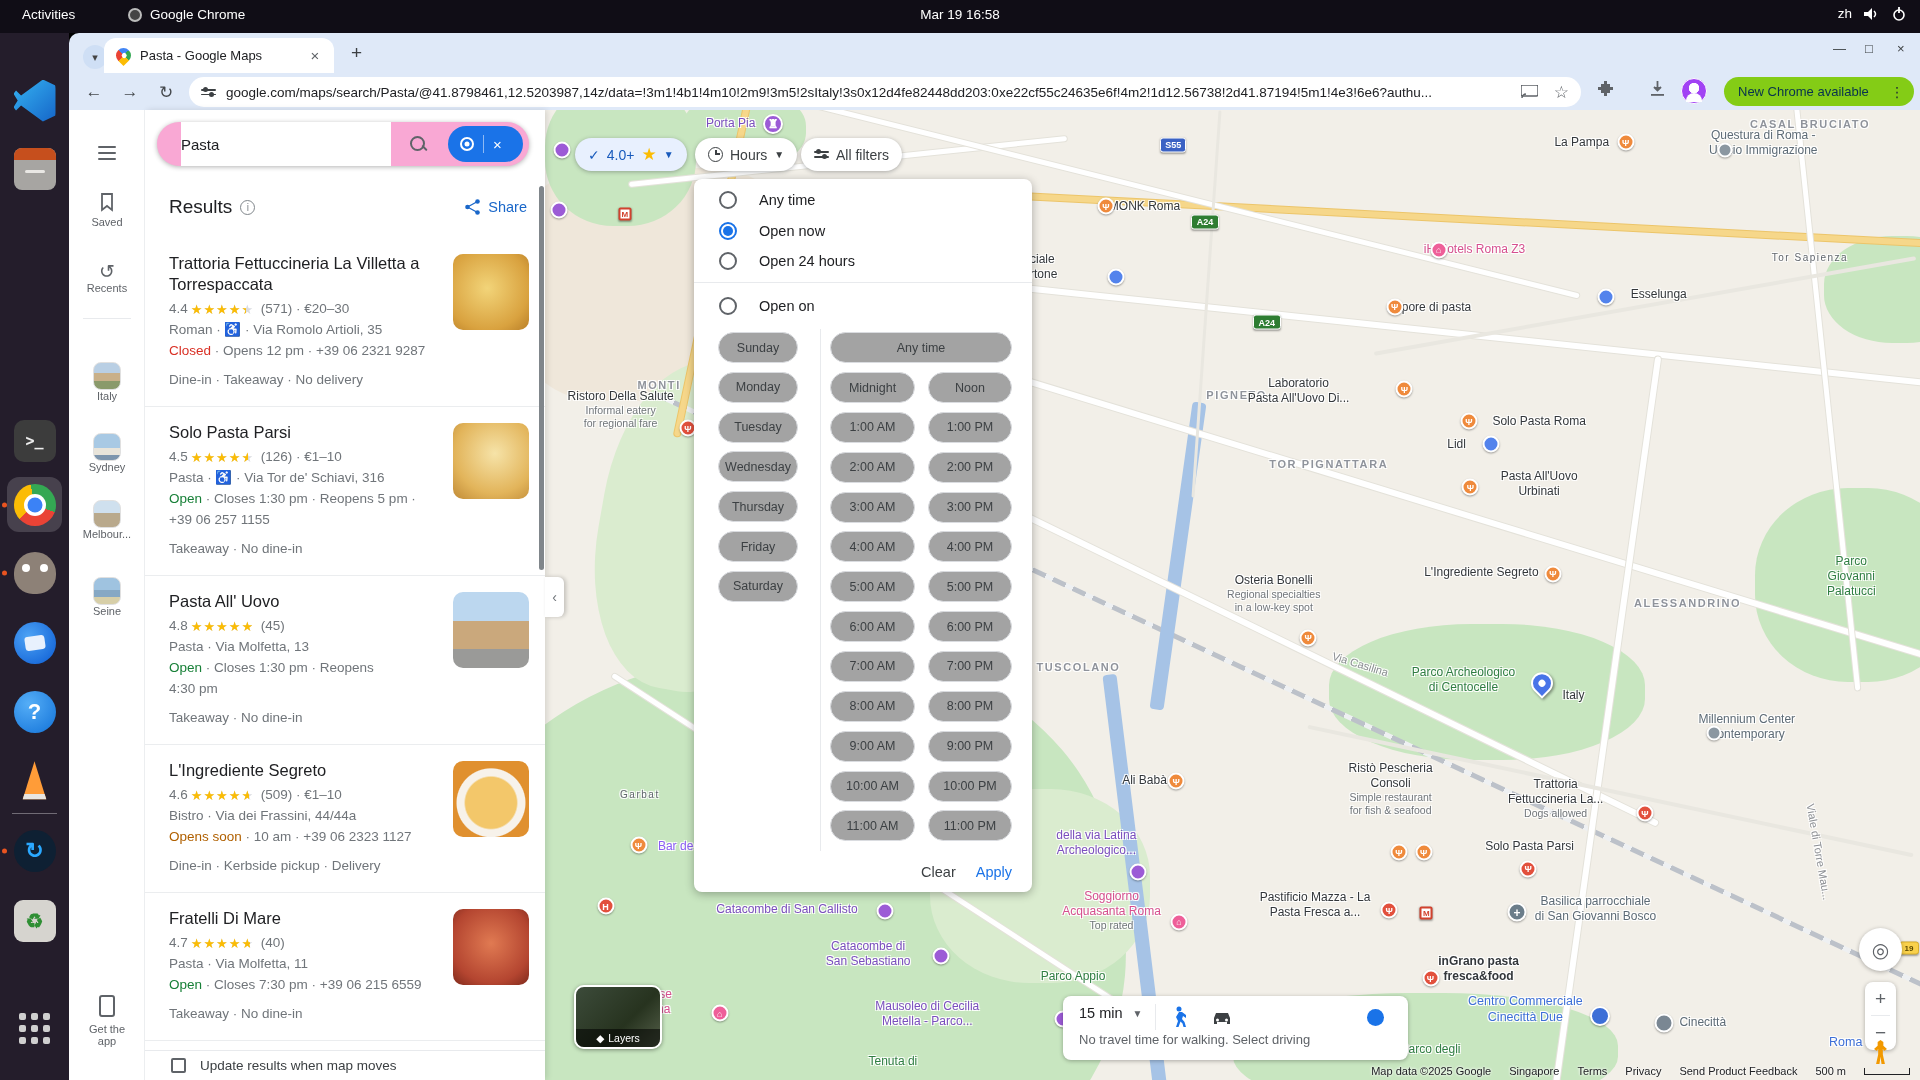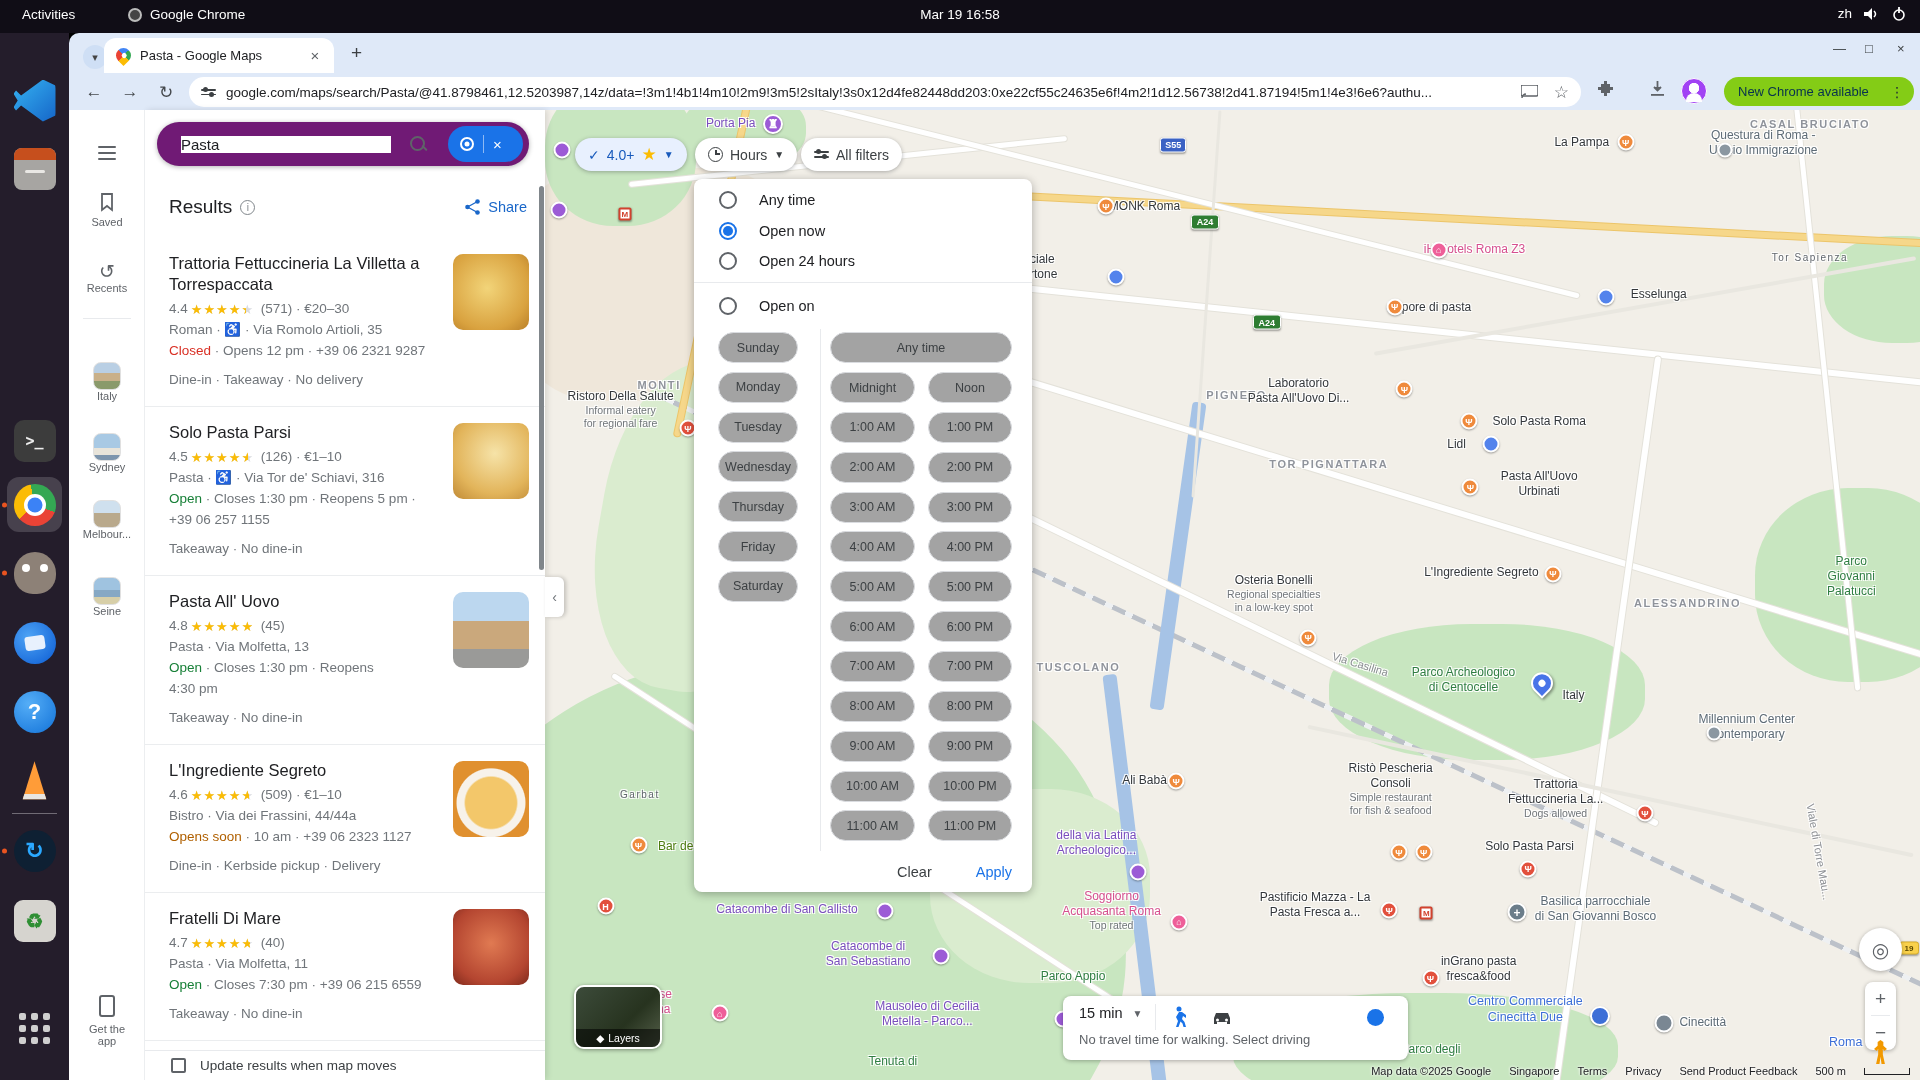--- a/index.html
+++ b/index.html
@@ -77,21 +77,21 @@
 .hamb b{display:block;height:2px;background:#5f6368;margin:4px 0;border-radius:1px}
 .rail-div{position:absolute;left:14px;width:48px;height:1px;background:#e8eaed}
 .rthumb{width:28px;height:28px;border-radius:8px;margin:0 auto;border:1px solid #e0e0e0}
 .rt-italy{background:linear-gradient(#b9cfe4 0 40%,#c9b089 40% 70%,#8a9a6b 70%)}
 .rt-sydney{background:linear-gradient(#a8c9e4 0 55%,#e8e4da 55% 80%,#7d95ad 80%)}
 .rt-melb{background:linear-gradient(#cfe0ee 0 45%,#b9a98c 45%)}
 .rt-seine{background:linear-gradient(#9fc3e0 0 45%,#86a8c4 45% 75%,#d7cfa8 75%)}
 .phone-ic{display:inline-block;width:16px;height:22px;border:2px solid #5f6368;border-radius:3px}
 
 .panel{position:absolute;left:76px;top:0;width:400px;bottom:0;background:#fff;z-index:29;box-shadow:2px 0 6px rgba(0,0,0,.12)}
-.searchbox{position:absolute;left:12px;top:12px;width:372px;height:44px;background:#701a75;border-radius:22px;box-shadow:0 1px 5px rgba(0,0,0,.3);display:flex;align-items:center;z-index:5}
+.searchbox{position:absolute;left:12px;top:12px;width:372px;height:44px;background:#f9a8d4;border-radius:22px;box-shadow:0 1px 5px rgba(0,0,0,.3);display:flex;z-index:5}
 .searchbox input{border:none;outline:none;font-size:15px;color:#202124;margin-left:24px;width:210px;font-family:inherit}
 .mag{position:absolute;left:252px;top:13px;width:18px;height:18px}
 .mag::before{content:"";position:absolute;left:1px;top:1px;width:11px;height:11px;border:2px solid #5f6368;border-radius:50%}
 .mag::after{content:"";position:absolute;left:12px;top:12px;width:7px;height:2px;background:#5f6368;transform:rotate(45deg);border-radius:1px}
 .bluepill{position:absolute;left:291px;top:4px;width:75px;height:36px;background:#1a73e8;border-radius:18px;display:flex;align-items:center;color:#fff}
 .bp-loc{width:14px;height:14px;border:2px solid #fff;border-radius:50%;margin-left:12px;position:relative}
 .bp-loc::after{content:"";position:absolute;left:50%;top:50%;transform:translate(-50%,-50%);width:5px;height:5px;background:#fff;border-radius:50%}
 .bp-sep{width:1px;height:18px;background:rgba(255,255,255,.5);margin:0 9px}
 .bp-x{font-size:15px}
 .res-row{position:absolute;left:24px;right:18px;top:86px;display:flex;align-items:center}
@@ -129,21 +129,21 @@
 .rw{background:repeating-linear-gradient(90deg,#bcc1c9 0 14px,#eef0f2 14px 22px);height:5px}
 .rd{background:#fff;height:6px;border-radius:3px;box-shadow:0 0 0 1px #e4e2da}
 .rd.hw{background:#f6d78a;box-shadow:0 0 0 1px #ecc56a}
 .rd.mn{background:#e9e7e0;height:4px;box-shadow:none}
 .lbl{position:absolute;transform:translate(-50%,-50%);text-align:center;white-space:nowrap;line-height:1.25;
  text-shadow:-1px -1px 0 rgba(255,255,255,.95),1px -1px 0 rgba(255,255,255,.95),-1px 1px 0 rgba(255,255,255,.95),1px 1px 0 rgba(255,255,255,.95)}
 .lb-area{color:#8f939b;font-size:11px;font-weight:700;letter-spacing:1.6px}
 .lb-locality{color:#61666d;font-size:10px;letter-spacing:1.5px}
 .lb-park{color:#2f7d42;font-size:12px;font-weight:500}
 .lb-poi{color:#33373b;font-size:12px;font-weight:500}
-.lb-poi-orange{color:#4d7c0f;font-size:12px;font-weight:500}
+.lb-poi-orange{color:#8b5cf6;font-size:12px;font-weight:500}
 .lb-purple{color:#7a4dbe;font-size:12px;font-weight:500}
 .lb-pink{color:#d64f8e;font-size:12px;font-weight:500}
 .lb-blue{color:#3d6fd7;font-size:12.5px;font-weight:500}
 .lb-civic{color:#5d6b76;font-size:12px;font-weight:500}
 .lb-street{color:#8c8f94;font-size:11px}
 .lb-sub{color:#70757a;font-size:10.5px;font-weight:400}
 .mk{position:absolute;transform:translate(-50%,-50%);display:flex;align-items:center;justify-content:center;color:#fff;border-radius:50%;border:2px solid #fff;box-shadow:0 1px 2px rgba(0,0,0,.35);font-size:9px;font-weight:700}
 .m-food{width:17px;height:17px;background:#ef8a3c}
 .m-red{width:17px;height:17px;background:#e2503d}
 .m-purple{width:17px;height:17px;background:#9c5bd6}
@@ -175,21 +175,21 @@
 
 .hours-panel{position:absolute;left:625px;top:69px;width:338px;height:713px;background:#fff;border-radius:8px;box-shadow:0 2px 10px rgba(0,0,0,.3);z-index:40}
 .hradio{position:absolute;left:25px;display:flex;align-items:center;gap:22px;height:24px}
 .radio{width:18px;height:18px;border:2px solid #5f6368;border-radius:50%;position:relative;flex:0 0 auto}
 .radio.sel{border-color:#1a73e8}
 .radio.sel::after{content:"";position:absolute;left:50%;top:50%;transform:translate(-50%,-50%);width:10px;height:10px;border-radius:50%;background:#1a73e8}
 .hr-label{font-size:14.5px;color:#202124}
 .hdiv{position:absolute;left:0;right:0;height:1px;background:#e8eaed}
 .vdiv{position:absolute;width:1px;background:#e8eaed}
 .obtn{position:absolute;border:1px solid #dadce0;border-radius:16px;background:#a3a3a3;color:#3c4043;font-size:12.5px;display:flex;align-items:center;justify-content:center;height:31px}
-.hfoot{position:absolute;right:20px;bottom:12px;display:flex;gap:44px;font-size:14.5px;font-weight:500}
+.hfoot{position:absolute;right:20px;bottom:12px;display:flex;gap:20px;font-size:14.5px;font-weight:500}
 .clear-btn{color:#3c4043}
 .apply-btn{color:#1a73e8}
 
 .collapse{position:absolute;left:476px;top:467px;width:19px;height:40px;background:#fff;border-radius:0 6px 6px 0;display:flex;align-items:center;justify-content:center;color:#70757a;box-shadow:2px 0 4px rgba(0,0,0,.2);z-index:31;font-size:14px}
 .layers{position:absolute;left:505px;top:875px;width:88px;height:64px;border-radius:10px;border:2px solid #fff;box-shadow:0 1px 4px rgba(0,0,0,.4);background:linear-gradient(135deg,#3c4b3a,#27331f 60%,#55604a);z-index:33;overflow:hidden}
 .layers .cap{position:absolute;left:0;right:0;bottom:0;height:18px;background:rgba(0,0,0,.55);color:#fff;font-size:10.5px;display:flex;align-items:center;justify-content:center;gap:4px}
 .travel{position:absolute;left:994px;top:886px;width:345px;height:64px;background:#fff;border-radius:8px;box-shadow:0 1px 4px rgba(0,0,0,.3);z-index:33}
 .travel .row1{position:absolute;left:16px;top:9px;display:flex;align-items:center;gap:10px;font-size:14.5px;color:#202124;font-weight:500}
 .travel .msg{position:absolute;left:16px;top:36px;font-size:13px;color:#5f6368}
 .travel .tdiv{position:absolute;left:92px;top:8px;width:1px;height:26px;background:#e8eaed}
@@ -591,21 +591,21 @@
               <div>Fettuccineria La...</div>
               <div class="lb-sub">Dogs allowed</div>
             </div>
             <div class="lbl lb-poi" style="left: 71.6%; top: 75.9%;">
               <div>Solo Pasta Parsi</div>
             </div>
             <div class="lbl lb-poi" style="left: 56%; top: 82%;">
               <div>Pastificio Mazza - La</div>
               <div>Pasta Fresca a...</div>
             </div>
-            <div class="lbl lb-poi" style="left: 67.9%; top: 88.6%;">
+            <div class="lbl lb-poi" style="left: 67.9%; top: 88.6%; font-weight: bold;">
               <div>inGrano pasta</div>
               <div>fresca&amp;food</div>
             </div>
             <div class="lbl lb-poi-orange" style="left: 9.5%; top: 75.9%;">
               <div>Bar de</div>
             </div>
             <div class="lbl lb-poi" style="left: 5.5%; top: 30.9%;">
               <div>Ristoro Della Salute</div>
               <div class="lb-sub">Informal eatery</div>
               <div class="lb-sub">for regional fare</div>

